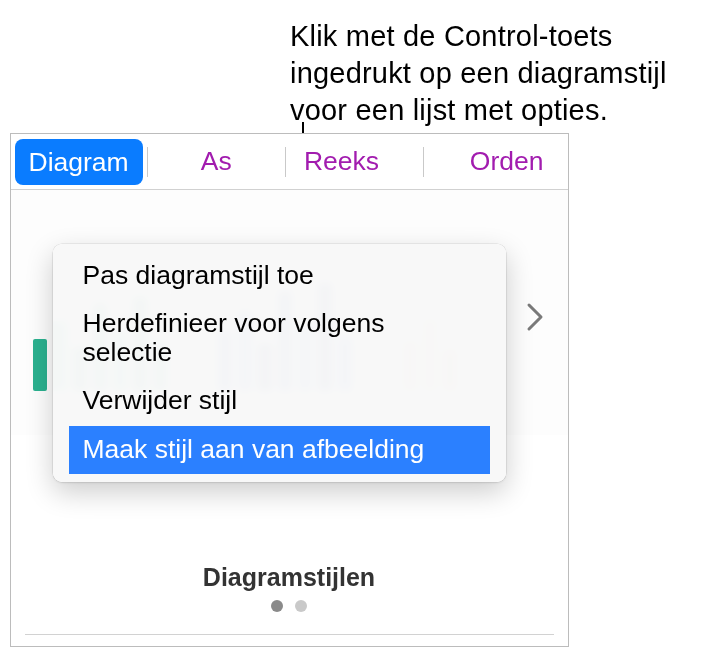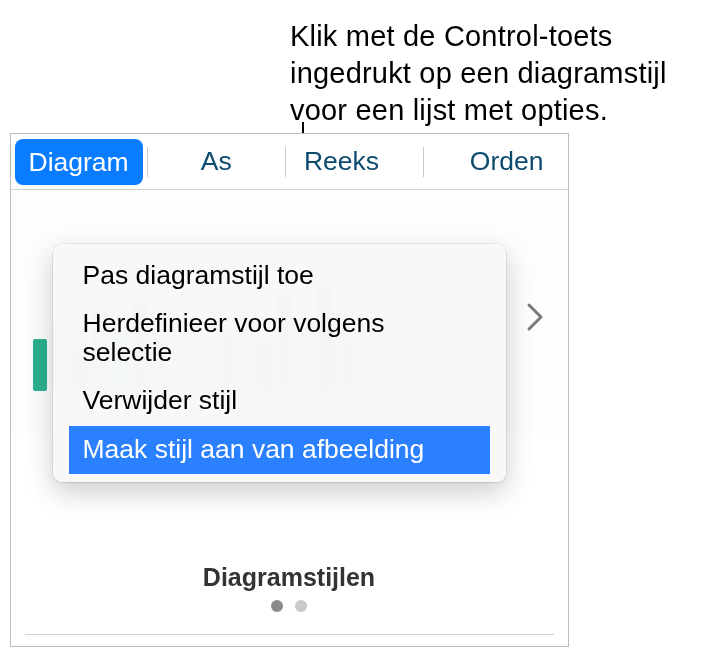--- a/index.html
+++ b/index.html
@@ -48,21 +48,21 @@
   .tabs {
     display: flex;
     height: 55px;
     align-items: center;
     background: #fff;
   }
   .tab {
     flex: none;
     padding: 0 18px;
     font-size: 26.5px;
-    color: #0c4a6e;
+    color: #a21caf;
     position: relative;
     line-height: 53px;
   }
   .tab.active {
     background: #0a7cff;
     color: #fff;
     border-radius: 8px;
     margin: 3px 4px;
     line-height: 46px;
     height: 46px;

